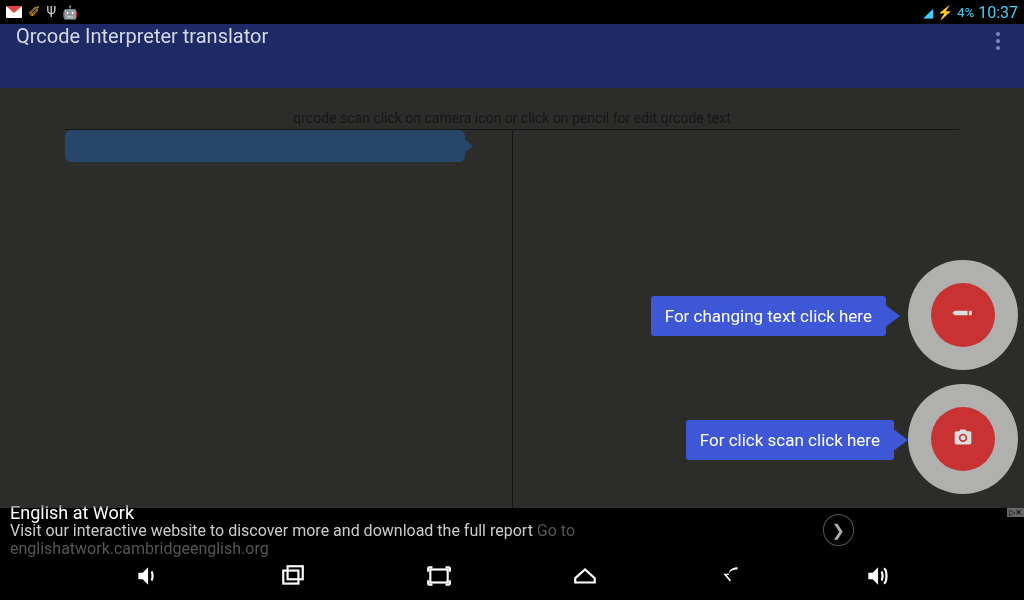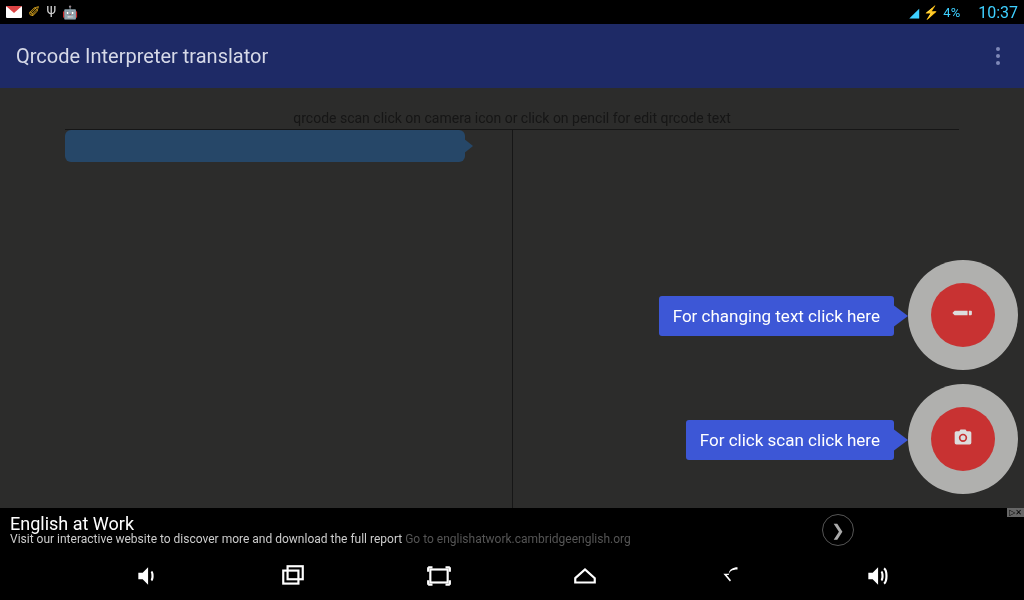--- a/index.html
+++ b/index.html
@@ -5,33 +5,33 @@
   * { box-sizing: border-box; margin: 0; padding: 0; }
   html, body { width: 1024px; height: 600px; overflow: hidden; font-family: Roboto, Arial, sans-serif; background: #000; }
 
   .status-bar {
     height: 24px; background: #000; display: flex; align-items: center;
     justify-content: space-between; padding: 0 6px; color: #ccc; font-size: 13px;
   }
   .status-left { display: flex; gap: 6px; align-items: center; }
   .status-right { display: flex; gap: 4px; align-items: center; }
   .status-right .batt { color: #3ed0ff; font-size: 13px; }
-  .status-right .time { color: #3ed0ff; font-size: 16px; font-weight: 400; margin-left: 14px;}
+  .status-right .time { color: #3ed0ff; font-size: 16px; font-weight: 400; margin-left: 0;}
 
   .gmail-ic { width: 16px; height: 12px; background: #fff; border-radius: 1px; position: relative; }
   .gmail-ic::after { content:""; position:absolute; left:0; top:0; width:0; height:0;
     border-left: 8px solid transparent; border-right: 8px solid transparent; border-top: 7px solid #d44; }
   .broom-ic { color: #e8b020; font-size: 15px; }
   .usb-ic { color: #ccc; font-size: 14px; }
   .android-ic { color: #ccc; font-size: 13px; }
   .wifi-ic { color: #3ed0ff; }
   .bolt-ic { color: #3ed0ff; }
 
   .app-bar {
-    height: 64px; background: #1e2a66; display: flex; align-items: center;
+    height: 64px; background: #1e2a66; display: flex; 
     justify-content: space-between; padding: 0 16px;
   }
   .app-title { color: #d6d9e8; font-size: 20px; font-weight: 400; }
   .overflow { display: flex; flex-direction: column; gap: 3px; padding: 8px; cursor: pointer; }
   .overflow span { width: 4px; height: 4px; background: #7f88b8; border-radius: 50%; }
 
   .content-area { position: relative; height: 420px; background: #444442; }
   .hint-line {
     position: absolute; top: 22px; left: 65px; right: 65px;
     text-align: center; color: #222; font-size: 14px;
@@ -62,33 +62,33 @@
   .pencil-icon svg { transform: rotate(45deg); }
 
   .tooltip {
     position: absolute; background: #3d57d6; color: #fff; font-size: 17px;
     padding: 10px 14px; border-radius: 3px; white-space: nowrap;
   }
   .tooltip::after {
     content:""; position:absolute; right:-14px; top:50%; transform: translateY(-50%);
     width:0;height:0;border-top:12px solid transparent;border-bottom:12px solid transparent;border-left:16px solid #3d57d6;
   }
-  .tooltip.edit-tip { top: 208px; right: 130px; margin-left: 12px; }
+  .tooltip.edit-tip { top: 208px; right: 138px; margin-left: 12px; }
   .tooltip.scan-tip { top: 332px; right: 130px; }
 
   .dim-overlay { position: absolute; inset: 0; background: rgba(0,0,0,0.35); pointer-events: none; z-index: 2; }
   .tooltip, .fab-wrap { z-index: 3; }
 
   .ad-bar {
     height: 44px; background: #000; display:flex; align-items:center; justify-content: space-between;
     padding: 16px 10px; position: relative;
   }
   .ad-text { color: #fff; }
   .ad-title { font-size: 18px; font-weight: 400; line-height: 1.1;}
-  .ad-sub { font-size: 12px; color: #ccc; line-height: 1.1;}
+  .ad-sub { font-size: 16px; color: #ccc; line-height: 1.1;}
   .ad-sub .url { color: #555; }
   .ad-go { width: 32px; height: 32px; border-radius: 50%; border: 1px solid #555;
     display:flex;align-items:center;justify-content:center; color:#aaa; margin-right: 160px;}
   .ad-badge { position:absolute; top:0; right:0; font-size:8px; background:#666; color:#000; padding:0 2px; }
 
   .nav-bar {
     height: 48px; background: #000; display:flex; align-items:center; justify-content:center;
     gap: 110px;
   }
   .nav-bar .nav-btn { width: 36px; height: 30px; color: #fff; display:flex; align-items:center; justify-content:center; cursor:pointer; }

